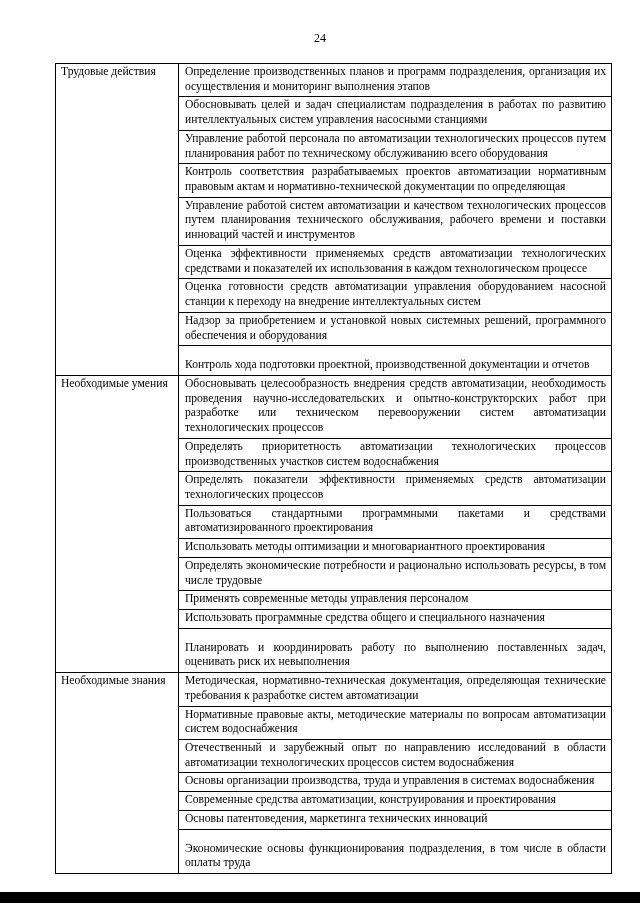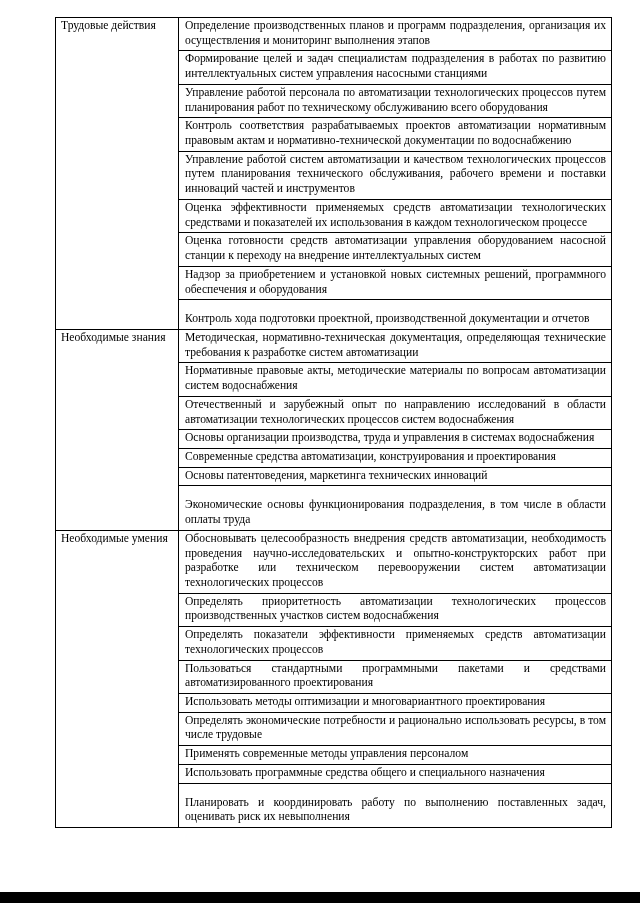--- a/index.html
+++ b/index.html
@@ -45,61 +45,62 @@
     left: 0; bottom: 2px;
     width: 640px; height: 11px;
     background: #000;
   }
 </style>
 </head>
 <body>
 
 <div class="page">
 
+  <div class="page-number">24</div>
 
   <table class="doc-table">
     <tbody>
       <tr>
         <td class="label-cell">Трудовые действия</td>
         <td class="items-cell">
           <div class="item">Определение производственных планов и программ подразделения, организация их осуществления и мониторинг выполнения этапов</div>
-          <div class="item">Формирование целей и задач специалистам подразделения в работах по развитию интеллектуальных систем управления насосными станциями</div>
+          <div class="item">Обосновывать целей и задач специалистам подразделения в работах по развитию интеллектуальных систем управления насосными станциями</div>
           <div class="item">Управление работой персонала по автоматизации технологических процессов путем планирования работ по техническому обслуживанию всего оборудования</div>
-          <div class="item">Контроль соответствия разрабатываемых проектов автоматизации нормативным правовым актам и нормативно-технической документации по водоснабжению</div>
+          <div class="item">Контроль соответствия разрабатываемых проектов автоматизации нормативным правовым актам и нормативно-технической документации по определяющая</div>
           <div class="item">Управление работой систем автоматизации и качеством технологических процессов путем планирования технического обслуживания, рабочего времени и поставки инноваций частей и инструментов</div>
           <div class="item">Оценка эффективности применяемых средств автоматизации технологических средствами и показателей их использования в каждом технологическом процессе</div>
           <div class="item">Оценка готовности средств автоматизации управления оборудованием насосной станции к переходу на внедрение интеллектуальных систем</div>
           <div class="item">Надзор за приобретением и установкой новых системных решений, программного обеспечения и оборудования</div>
           <div class="item">Контроль хода подготовки проектной, производственной документации и отчетов</div>
-        </td>
-      </tr>
-      <tr>
-        <td class="label-cell">Необходимые знания</td>
-        <td class="items-cell">
-          <div class="item">Методическая, нормативно-техническая документация, определяющая технические требования к разработке систем автоматизации</div>
-          <div class="item">Нормативные правовые акты, методические материалы по вопросам автоматизации систем водоснабжения</div>
-          <div class="item">Отечественный и зарубежный опыт по направлению исследований в области автоматизации технологических процессов систем водоснабжения</div>
-          <div class="item">Основы организации производства, труда и управления в системах водоснабжения</div>
-          <div class="item">Современные средства автоматизации, конструирования и проектирования</div>
-          <div class="item">Основы патентоведения, маркетинга технических инноваций</div>
-          <div class="item">Экономические основы функционирования подразделения, в том числе в области оплаты труда</div>
         </td>
       </tr>
       <tr>
         <td class="label-cell">Необходимые умения</td>
         <td class="items-cell">
           <div class="item">Обосновывать целесообразность внедрения средств автоматизации, необходимость проведения научно-исследовательских и опытно-конструкторских работ при разработке или техническом перевооружении систем автоматизации технологических процессов</div>
           <div class="item">Определять приоритетность автоматизации технологических процессов производственных участков систем водоснабжения</div>
           <div class="item">Определять показатели эффективности применяемых средств автоматизации технологических процессов</div>
           <div class="item">Пользоваться стандартными программными пакетами и средствами автоматизированного проектирования</div>
           <div class="item">Использовать методы оптимизации и многовариантного проектирования</div>
           <div class="item">Определять экономические потребности и рационально использовать ресурсы, в том числе трудовые</div>
           <div class="item">Применять современные методы управления персоналом</div>
           <div class="item">Использовать программные средства общего и специального назначения</div>
           <div class="item">Планировать и координировать работу по выполнению поставленных задач, оценивать риск их невыполнения</div>
         </td>
       </tr>
+      <tr>
+        <td class="label-cell">Необходимые знания</td>
+        <td class="items-cell">
+          <div class="item">Методическая, нормативно-техническая документация, определяющая технические требования к разработке систем автоматизации</div>
+          <div class="item">Нормативные правовые акты, методические материалы по вопросам автоматизации систем водоснабжения</div>
+          <div class="item">Отечественный и зарубежный опыт по направлению исследований в области автоматизации технологических процессов систем водоснабжения</div>
+          <div class="item">Основы организации производства, труда и управления в системах водоснабжения</div>
+          <div class="item">Современные средства автоматизации, конструирования и проектирования</div>
+          <div class="item">Основы патентоведения, маркетинга технических инноваций</div>
+          <div class="item">Экономические основы функционирования подразделения, в том числе в области оплаты труда</div>
+        </td>
+      </tr>
     </tbody>
   </table>
 
   <div class="bottom-bar"></div>
 
 </div>
 
 </body></html>

